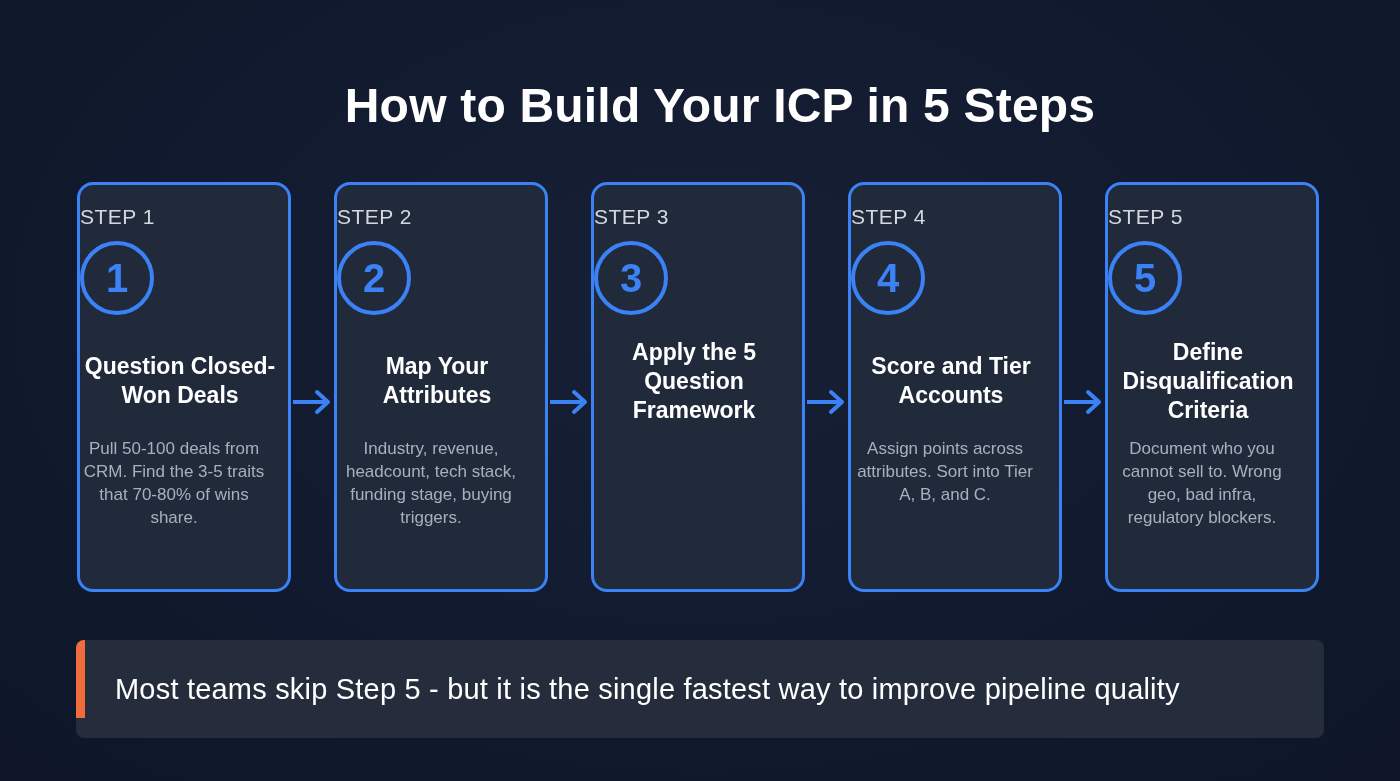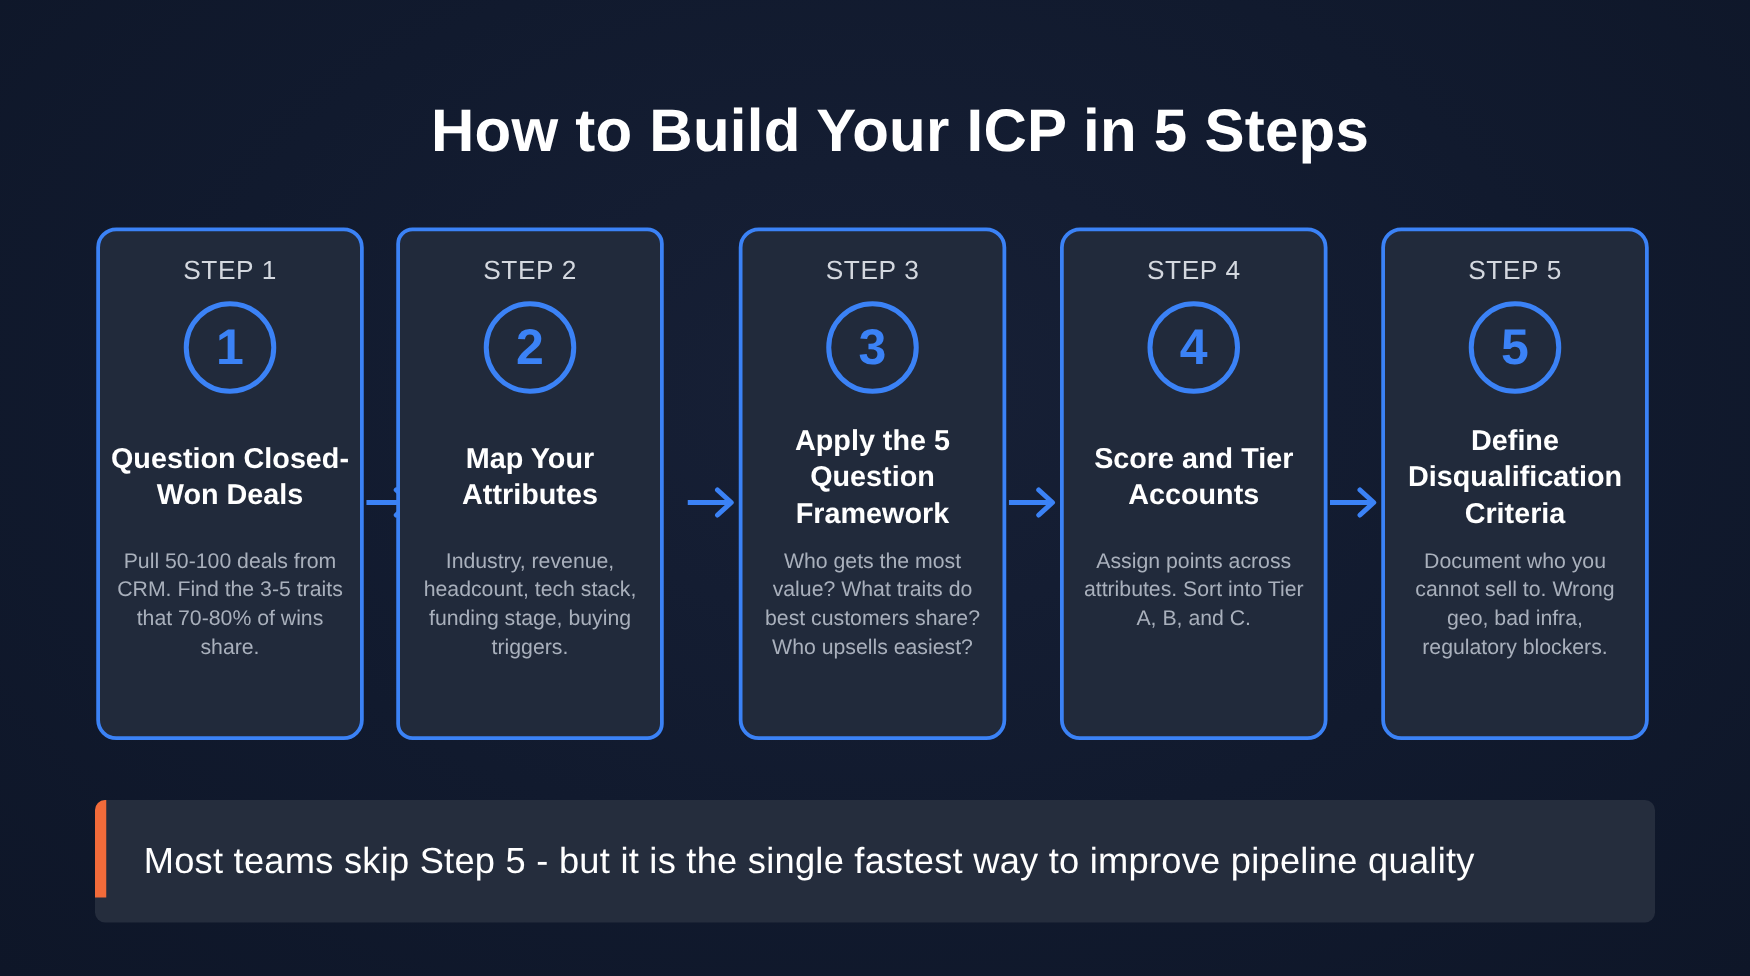--- a/index.html
+++ b/index.html
@@ -14,21 +14,21 @@
       text-align:center; color:#ffffff; font-weight:bold; font-size:48px;
       letter-spacing:0.2px;
       margin-left:20px;
     }
     .steps { position:absolute; top:182px; left:0; width:1400px; height:414px; }
     .card {
       position:absolute; top:0; width:214px; height:410px;
       border:3px solid #3b82f6; border-radius:16px;
       background:#212a3b;
       box-sizing:border-box;
-      display:flex; flex-direction:column; align-items:center;
+      display:flex; flex-direction:column; 
     }
     .step-label {
       margin-top:20px; color:#d4d8df; font-size:21px; letter-spacing:0.5px;
     }
     .num-circle {
       margin-top:12px; width:74px; height:74px; border-radius:50%;
       border:4px solid #3b82f6; box-sizing:border-box;
       display:flex; align-items:center; justify-content:center;
       color:#3b82f6; font-weight:bold; font-size:40px;
     }
@@ -67,41 +67,40 @@
         <div class="heading">Question Closed-Won Deals</div>
       </div>
     <div class="desc">Pull 50-100 deals from CRM. Find the 3-5 traits that 70-80% of wins share.</div>
   </div>
 
   <svg class="arrow" style="left:293px;" viewBox="0 0 40 30">
     <line x1="0" y1="15" x2="34" y2="15" stroke="#3b82f6" stroke-width="4"></line>
     <polyline points="24,5 35,15 24,25" fill="none" stroke="#3b82f6" stroke-width="4" stroke-linecap="round" stroke-linejoin="round"></polyline>
   </svg>
 
-  <div class="card" style="left:317px;border-radius:13px;">
+  <div class="card" style="left:334px;">
     <div class="step-label">STEP 2</div>
     <div class="num-circle">2</div>
     <div class="heading-wrap">
         <div class="heading">Map Your Attributes</div>
       </div>
     <div class="desc">Industry, revenue, headcount, tech stack, funding stage, buying triggers.</div>
   </div>
 
   <svg class="arrow" style="left:550px;" viewBox="0 0 40 30">
     <line x1="0" y1="15" x2="34" y2="15" stroke="#3b82f6" stroke-width="4"></line>
     <polyline points="24,5 35,15 24,25" fill="none" stroke="#3b82f6" stroke-width="4" stroke-linecap="round" stroke-linejoin="round"></polyline>
   </svg>
 
   <div class="card" style="left:591px;">
     <div class="step-label">STEP 3</div>
     <div class="num-circle">3</div>
     <div class="heading-wrap">
         <div class="heading">Apply the 5 Question Framework</div>
       </div>
-    <div class="desc">Who gets the most value? What traits do best customers share? Who upsells easiest?</div>
   </div>
 
   <svg class="arrow" style="left:807px;" viewBox="0 0 40 30">
     <line x1="0" y1="15" x2="34" y2="15" stroke="#3b82f6" stroke-width="4"></line>
     <polyline points="24,5 35,15 24,25" fill="none" stroke="#3b82f6" stroke-width="4" stroke-linecap="round" stroke-linejoin="round"></polyline>
   </svg>
 
   <div class="card" style="left:848px;">
     <div class="step-label">STEP 4</div>
     <div class="num-circle">4</div>

